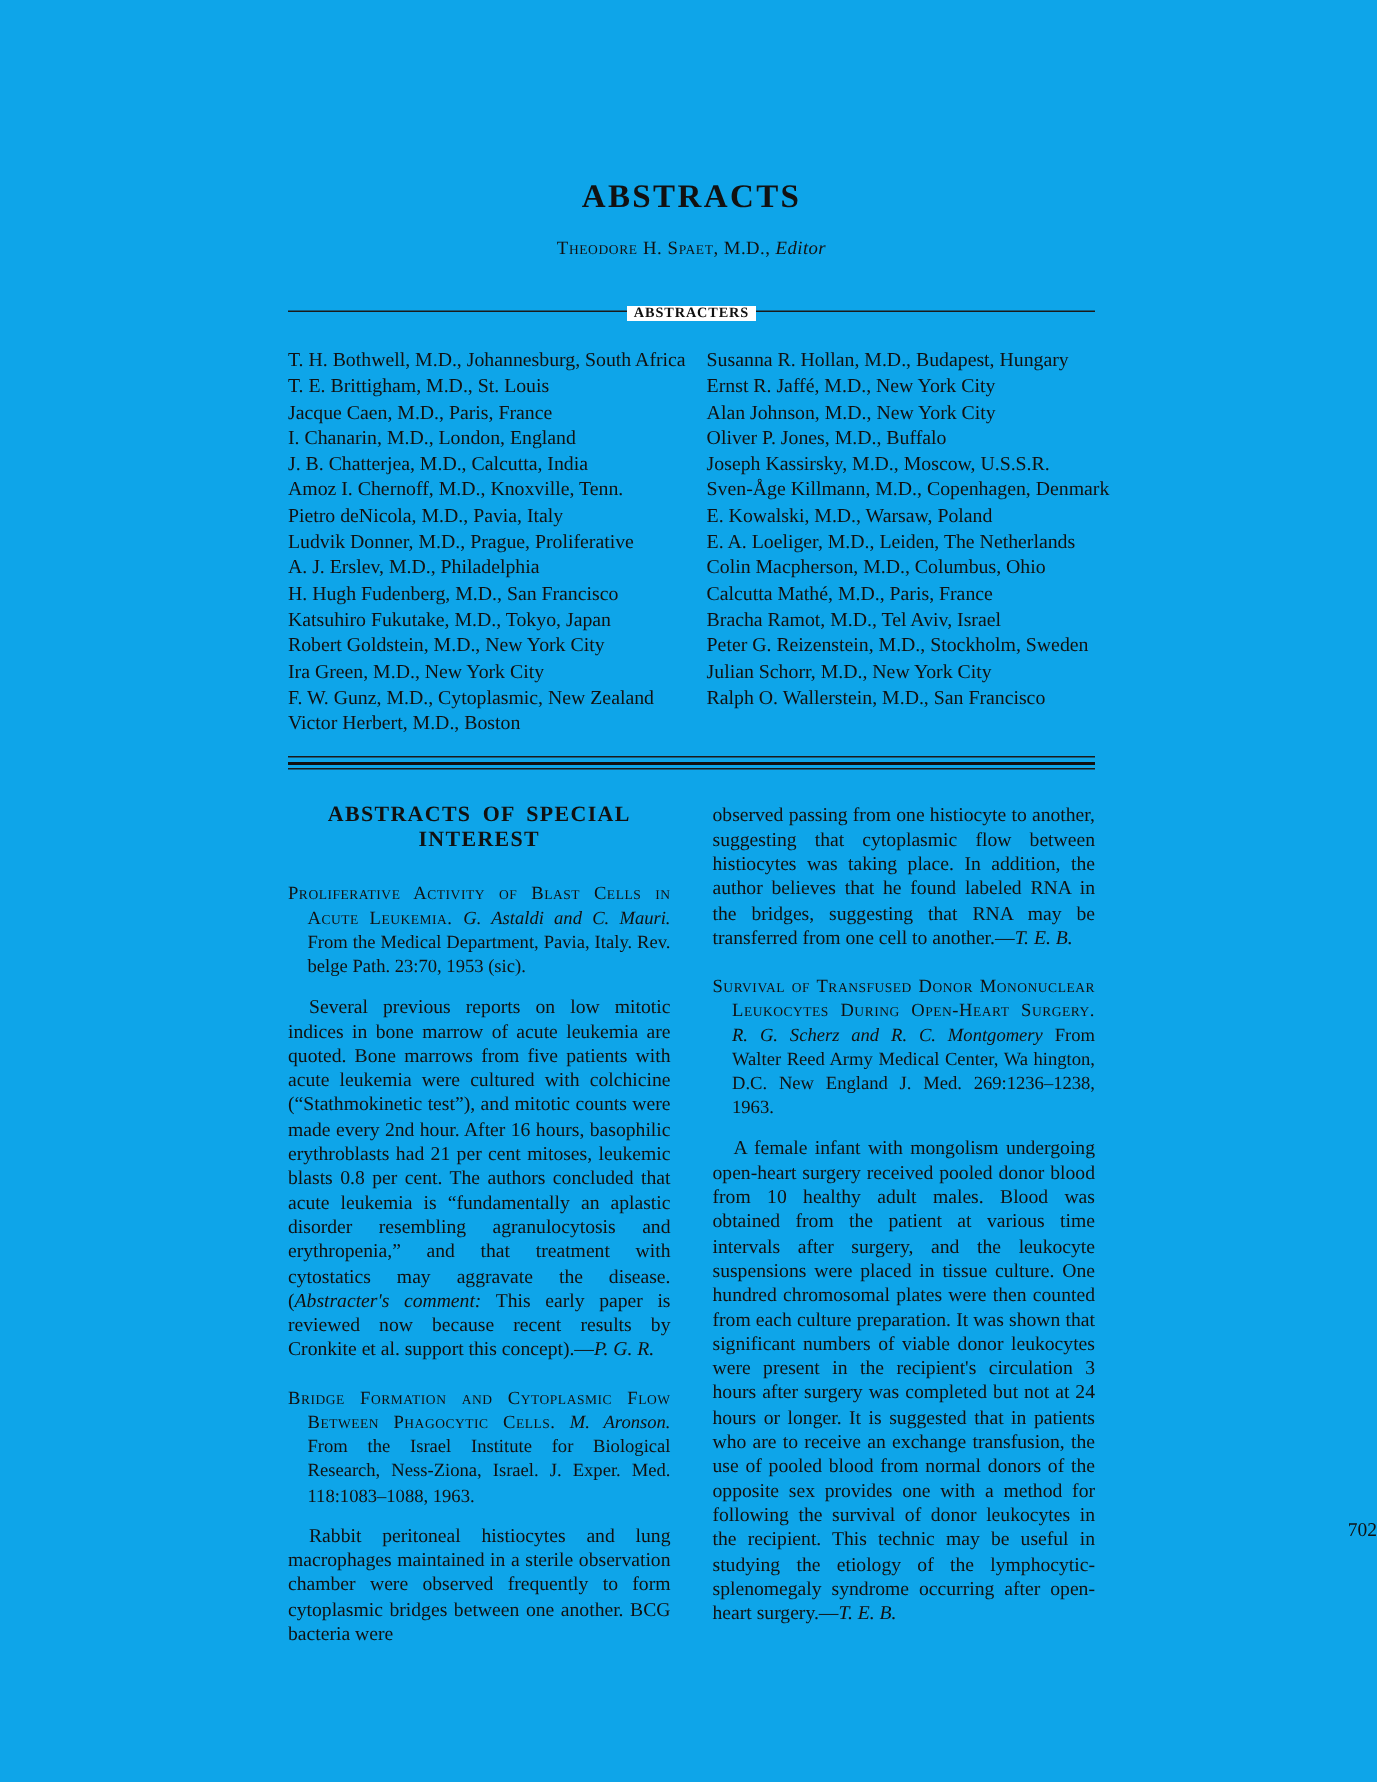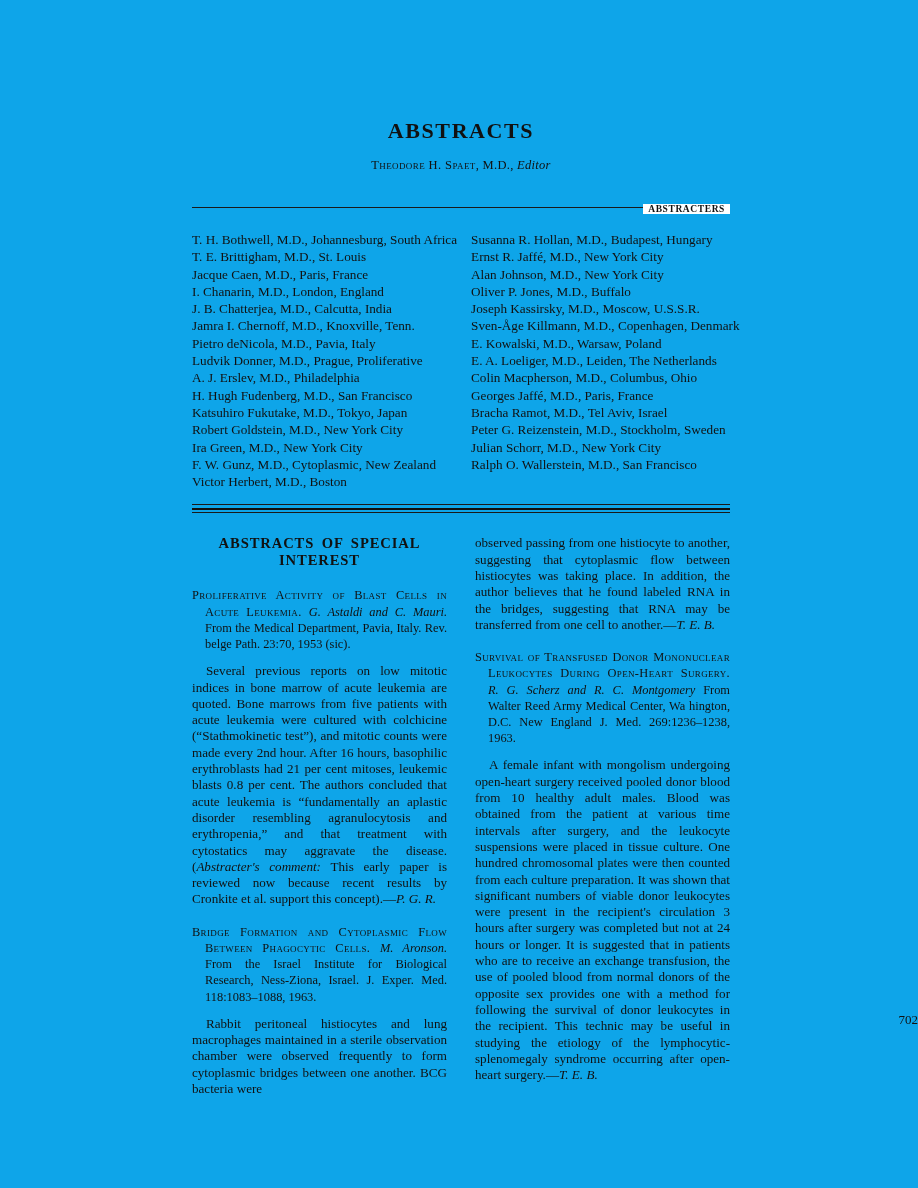--- a/index.html
+++ b/index.html
@@ -62,21 +62,21 @@
   .rule-caption-wrap::before {
     content: "";
     position: absolute;
     left: 0; right: 0;
     top: 8px;
     border-top: 1.6px solid #1a1a1a;
   }
   .rule-caption {
     position: relative;
     display: block;
-    text-align: right;
+    text-align: center;
   }
   .rule-caption span {
     background: #ffffff;
     padding: 0 5px;
     font-size: 9.5px;
     font-weight: bold;
     letter-spacing: 0.6px;
     font-variant: small-caps;
     position: relative;
     top: -1px;
@@ -188,42 +188,42 @@
       </div>
     </div>
 
     <div class="abstracters">
       <div class="abstracters-col">
         <div class="abstracter"><span>T. H. Bothwell, M.D., </span><span class="loc">Johannesburg, South Africa</span></div>
         <div class="abstracter"><span>T. E. Brittigham, M.D., </span><span class="loc">St. Louis</span></div>
         <div class="abstracter"><span>Jacque Caen, M.D., </span><span class="loc">Paris, France</span></div>
         <div class="abstracter"><span>I. Chanarin, M.D., </span><span class="loc">London, England</span></div>
         <div class="abstracter"><span>J. B. Chatterjea, M.D., </span><span class="loc">Calcutta, India</span></div>
-        <div class="abstracter"><span>Jamra I. Chernoff, M.D., </span><span class="loc">Knoxville, Tenn.</span></div>
+        <div class="abstracter"><span>Amoz I. Chernoff, M.D., </span><span class="loc">Knoxville, Tenn.</span></div>
         <div class="abstracter"><span>Pietro deNicola, M.D., </span><span class="loc">Pavia, Italy</span></div>
         <div class="abstracter"><span>Ludvik Donner, M.D., </span><span class="loc">Prague, Proliferative</span></div>
         <div class="abstracter"><span>A. J. Erslev, M.D., </span><span class="loc">Philadelphia</span></div>
         <div class="abstracter"><span>H. Hugh Fudenberg, M.D., </span><span class="loc">San Francisco</span></div>
         <div class="abstracter"><span>Katsuhiro Fukutake, M.D., </span><span class="loc">Tokyo, Japan</span></div>
         <div class="abstracter"><span>Robert Goldstein, M.D., </span><span class="loc">New York City</span></div>
         <div class="abstracter"><span>Ira Green, M.D., </span><span class="loc">New York City</span></div>
         <div class="abstracter"><span>F. W. Gunz, M.D., </span><span class="loc">Cytoplasmic, New Zealand</span></div>
         <div class="abstracter"><span>Victor Herbert, M.D., </span><span class="loc">Boston</span></div>
       </div>
       <div class="abstracters-col">
         <div class="abstracter"><span>Susanna R. Hollan, M.D., </span><span class="loc">Budapest, Hungary</span></div>
         <div class="abstracter"><span>Ernst R. Jaffé, M.D., </span><span class="loc">New York City</span></div>
         <div class="abstracter"><span>Alan Johnson, M.D., </span><span class="loc">New York City</span></div>
         <div class="abstracter"><span>Oliver P. Jones, M.D., </span><span class="loc">Buffalo</span></div>
         <div class="abstracter"><span>Joseph Kassirsky, M.D., </span><span class="loc">Moscow, U.S.S.R.</span></div>
         <div class="abstracter"><span>Sven-Åge Killmann, M.D., </span><span class="loc">Copenhagen, Denmark</span></div>
         <div class="abstracter"><span>E. Kowalski, M.D., </span><span class="loc">Warsaw, Poland</span></div>
         <div class="abstracter"><span>E. A. Loeliger, M.D., </span><span class="loc">Leiden, The Netherlands</span></div>
         <div class="abstracter"><span>Colin Macpherson, M.D., </span><span class="loc">Columbus, Ohio</span></div>
-        <div class="abstracter"><span>Georges Jaffé, M.D., </span><span class="loc">Paris, France</span></div>
+        <div class="abstracter"><span>Calcutta Mathé, M.D., </span><span class="loc">Paris, France</span></div>
         <div class="abstracter"><span>Bracha Ramot, M.D., </span><span class="loc">Tel Aviv, Israel</span></div>
         <div class="abstracter"><span>Peter G. Reizenstein, M.D., </span><span class="loc">Stockholm, Sweden</span></div>
         <div class="abstracter"><span>Julian Schorr, M.D., </span><span class="loc">New York City</span></div>
         <div class="abstracter"><span>Ralph O. Wallerstein, M.D., </span><span class="loc">San Francisco</span></div>
       </div>
     </div>
 
     <div class="triple-rule">
       <div class="r1"></div>
       <div class="r2"></div>

